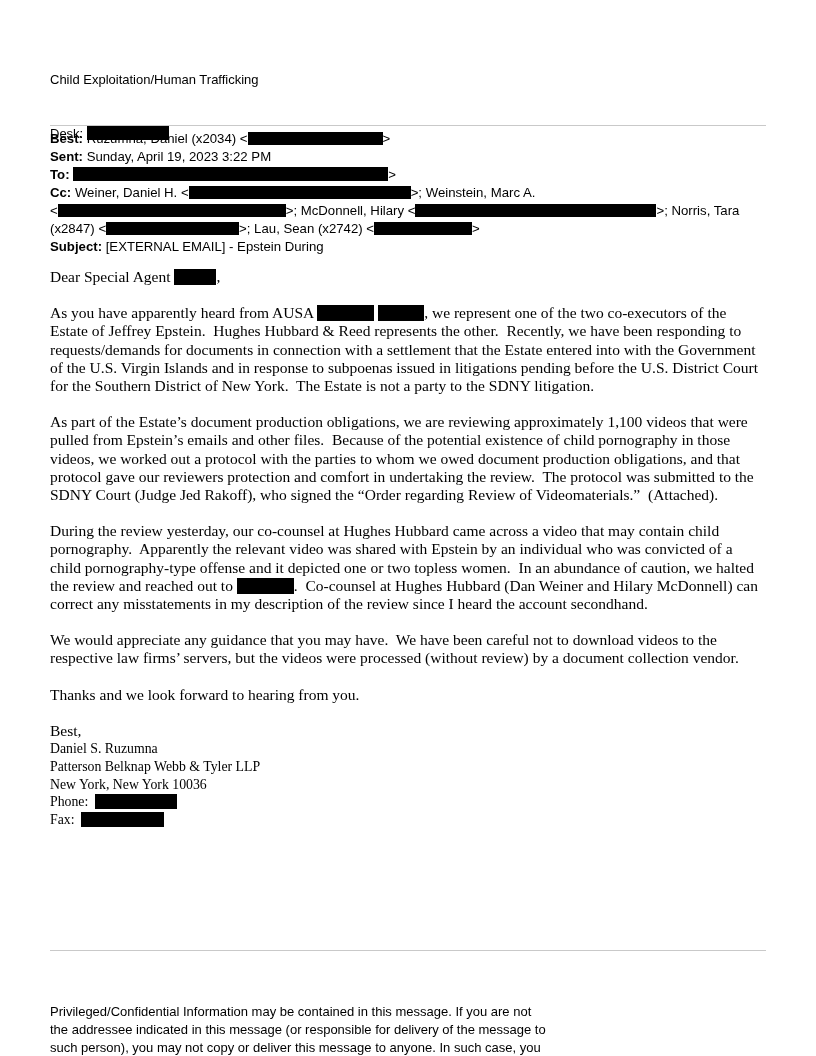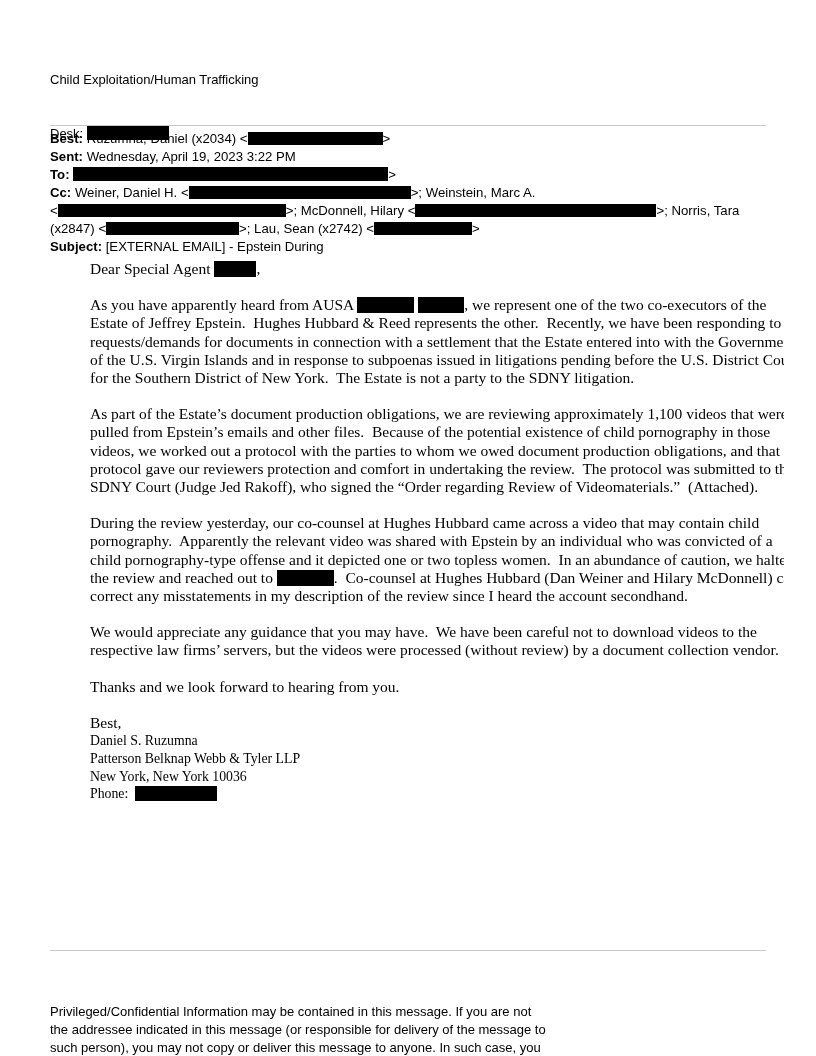--- a/index.html
+++ b/index.html
@@ -26,22 +26,22 @@
   .rule2 { top:950px; }
 
   .email-header {
     position:absolute; left:50px; top:130px;
     font-size:13.2px; line-height:18px;
   }
   .email-header .hline { white-space:pre; }
   .email-header .b { font-weight:700; }
 
   .body-block {
-    position:absolute; left:50px; top:260px; width:716px;
-    font-size:15.5px; line-height:18.2px;margin-left:40px;
+    position:absolute; left:50px; top:268px; width:716px;
+    font-size:15.5px; line-height:18.2px;
   }
   .body-block p { white-space:pre-wrap; margin:0 0 18px 0; }
   .sig-line { white-space:pre; }
   .sig-small { font-size:13.8px; line-height:17.8px; }
   .sig-small .sig-line { white-space:pre; }
 
   .footer-block {
     position:absolute; left:50px; top:957px;
     font-size:13px; line-height:18px;margin-top:46px;
   }
@@ -60,21 +60,21 @@
 
   <div class="top-block sans">
     <div>Child Exploitation/Human Trafficking</div>
     <div><span>Desk: </span><span class="rd" style="width: 82px; height: 14px;"></span></div>
   </div>
 
   <div class="rule rule1"></div>
 
   <div class="email-header sans">
     <div class="hline"><span class="b">Best:</span><span> Ruzumna, Daniel (x2034) &lt;</span><span class="rd" style="width: 135px; height: 13px;"></span><span>&gt;</span></div>
-    <div class="hline"><span class="b">Sent:</span><span> Wednesday, April 19, 2023 3:22 PM</span></div>
+    <div class="hline"><span class="b">Sent:</span><span> Sunday, April 19, 2023 3:22 PM</span></div>
     <div class="hline"><span class="b">To:</span><span> </span><span class="rd" style="width: 315px; height: 14px;"></span><span>&gt;</span></div>
     <div class="hline"><span class="b">Cc:</span><span> Weiner, Daniel H. &lt;</span><span class="rd" style="width: 222px; height: 13px;"></span><span>&gt;; Weinstein, Marc A.</span></div>
     <div class="hline"><span>&lt;</span><span class="rd" style="width: 228px; height: 13px;"></span><span>&gt;; McDonnell, Hilary &lt;</span><span class="rd" style="width: 241px; height: 13px;"></span><span>&gt;; Norris, Tara</span></div>
     <div class="hline"><span>(x2847) &lt;</span><span class="rd" style="width: 133px; height: 13px;"></span><span>&gt;; Lau, Sean (x2742) &lt;</span><span class="rd" style="width: 98px; height: 13px;"></span><span>&gt;</span></div>
     <div class="hline"><span class="b">Subject:</span><span> [EXTERNAL EMAIL] - Epstein During</span></div>
   </div>
 
   <div class="body-block serif">
     <p><span>Dear Special Agent </span><span class="rd" style="width: 42px; height: 16px;"></span><span>,</span></p>
     <p><span>As you have apparently heard from AUSA </span><span class="rd" style="width: 57px; height: 16px;"></span><span> </span><span class="rd" style="width: 46px; height: 16px;"></span><span>, we represent one of the two co-executors of the Estate of Jeffrey Epstein.  Hughes Hubbard &amp; Reed represents the other.  Recently, we have been responding to requests/demands for documents in connection with a settlement that the Estate entered into with the Government of the U.S. Virgin Islands and in response to subpoenas issued in litigations pending before the U.S. District Court for the Southern District of New York.  The Estate is not a party to the SDNY litigation.</span></p>
@@ -82,20 +82,21 @@
     <p><span>During the review yesterday, our co-counsel at Hughes Hubbard came across a video that may contain child pornography.  Apparently the relevant video was shared with Epstein by an individual who was convicted of a child pornography-type offense and it depicted one or two topless women.  In an abundance of caution, we halted the review and reached out to </span><span class="rd" style="width: 57px; height: 16px;"></span><span>.  Co-counsel at Hughes Hubbard (Dan Weiner and Hilary McDonnell) can correct any misstatements in my description of the review since I heard the account secondhand.</span></p>
     <p>We would appreciate any guidance that you may have.  We have been careful not to download videos to the respective law firms’ servers, but the videos were processed (without review) by a document collection vendor.</p>
     <p>Thanks and we look forward to hearing from you.</p>
 
     <div class="sig-line">Best,</div>
     <div class="sig-small">
       <div class="sig-line">Daniel S. Ruzumna</div>
       <div class="sig-line">Patterson Belknap Webb &amp; Tyler LLP</div>
       <div class="sig-line">New York, New York 10036</div>
       <div class="sig-line"><span>Phone:  </span><span class="rd" style="width: 82px; height: 15px;"></span></div>
+      <div class="sig-line"><span>Fax:  </span><span class="rd" style="width: 83px; height: 15px;"></span></div>
     </div>
   </div>
 
   <div class="rule rule2"></div>
 
   <div class="footer-block sans">
     <div class="fline">Privileged/Confidential Information may be contained in this message. If you are not</div>
     <div class="fline">the addressee indicated in this message (or responsible for delivery of the message to</div>
     <div class="fline">such person), you may not copy or deliver this message to anyone. In such case, you</div>
   </div>

